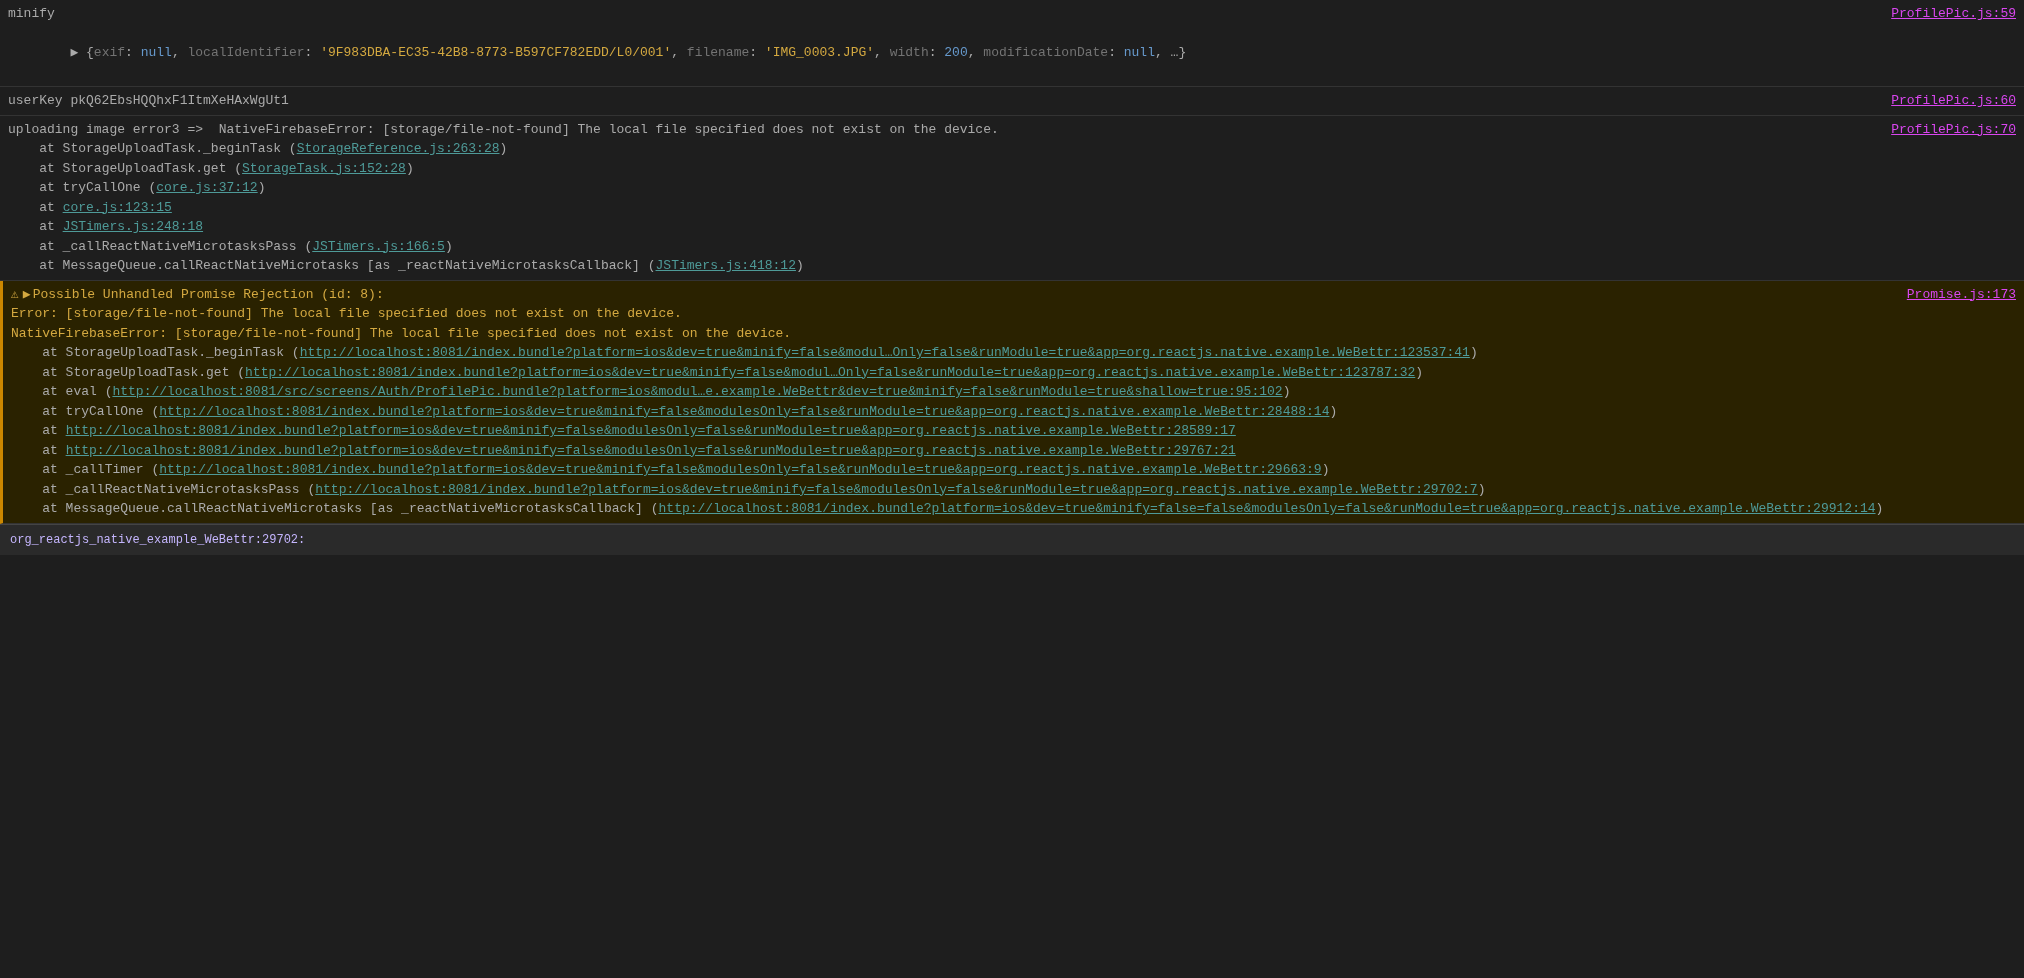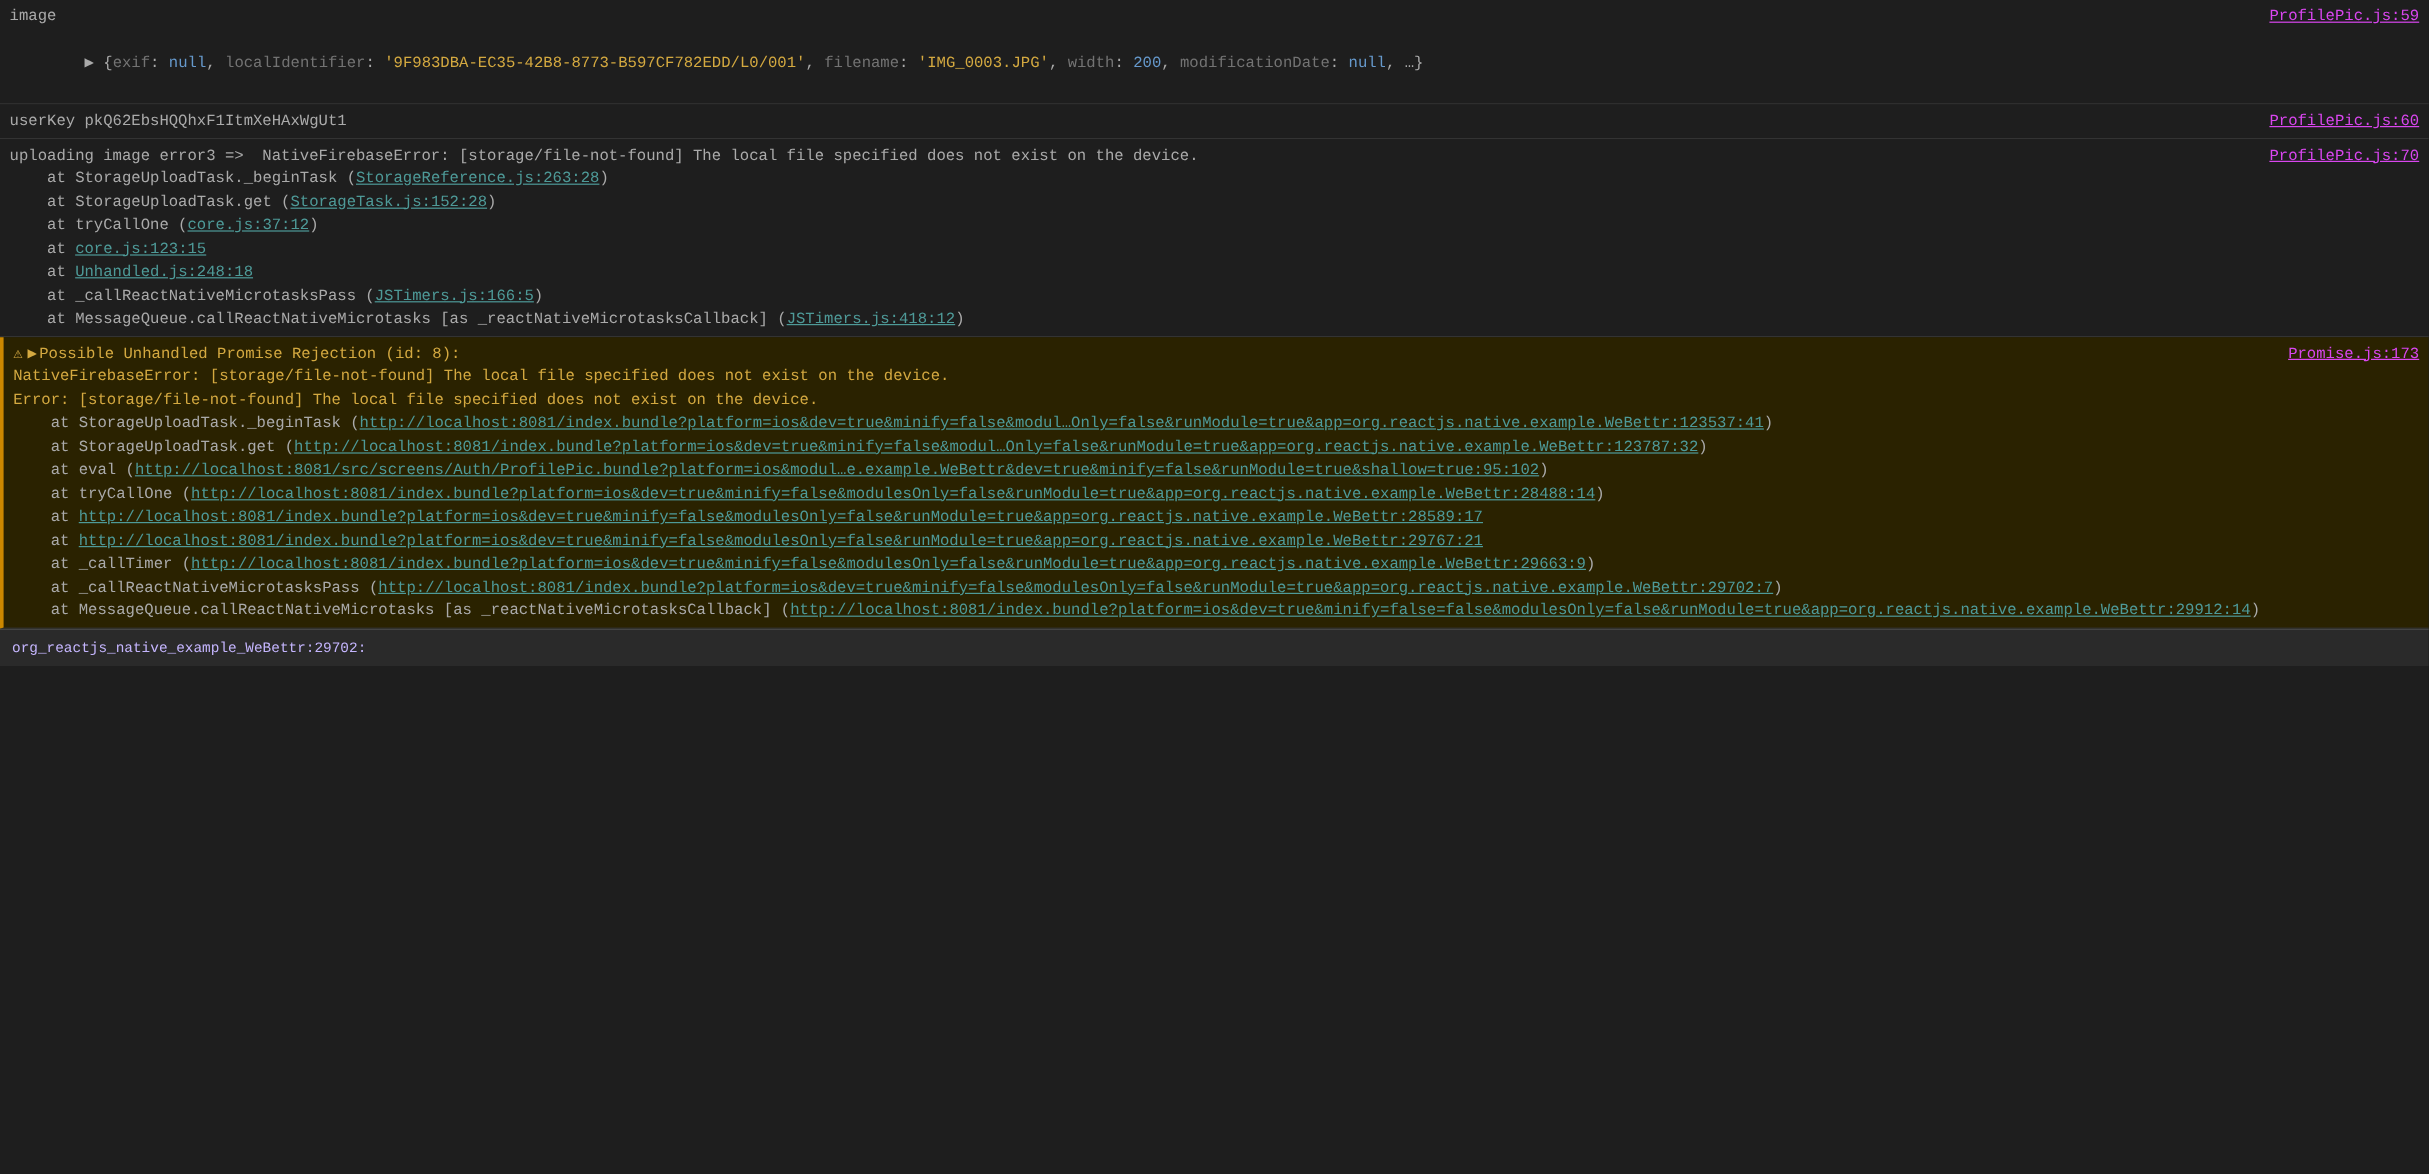--- a/index.html
+++ b/index.html
@@ -119,21 +119,21 @@
       margin-right: 8px;
     }
   </style>
 </head>
 <body>
 
 <div class="console-container">
 
   <div class="log-section log-section-dark">
     <div class="log-line">
-      <span class="log-text text-gray">image</span>
+      <span class="log-text text-gray">minify</span>
       <a class="log-source">ProfilePic.js:59</a>
     </div>
     <div class="log-line">
       <span class="log-text">
         <span class="text-gray">▶ {</span><span class="text-orange">exif</span><span class="text-gray">: </span><span class="text-blue">null</span><span class="text-gray">, </span><span class="text-orange">localIdentifier</span><span class="text-gray">: </span><span class="text-yellow">'9F983DBA-EC35-42B8-8773-B597CF782EDD/L0/001'</span><span class="text-gray">, </span><span class="text-orange">filename</span><span class="text-gray">: </span><span class="text-yellow">'IMG_0003.JPG'</span><span class="text-gray">, </span><span class="text-orange">width</span><span class="text-gray">: </span><span class="text-blue">200</span><span class="text-gray">, </span><span class="text-orange">modificationDate</span><span class="text-gray">: </span><span class="text-blue">null</span><span class="text-gray">, …}</span>
       </span>
     </div>
   </div>
 
   <div class="log-section log-section-dark">
@@ -154,45 +154,45 @@
     <div class="log-line">
       <span class="log-text text-gray">    at StorageUploadTask.get (<a class="log-link">StorageTask.js:152:28</a>)</span>
     </div>
     <div class="log-line">
       <span class="log-text text-gray">    at tryCallOne (<a class="log-link">core.js:37:12</a>)</span>
     </div>
     <div class="log-line">
       <span class="log-text text-gray">    at <a class="log-link">core.js:123:15</a></span>
     </div>
     <div class="log-line">
-      <span class="log-text text-gray">    at <a class="log-link">Unhandled.js:248:18</a></span>
+      <span class="log-text text-gray">    at <a class="log-link">JSTimers.js:248:18</a></span>
     </div>
     <div class="log-line">
       <span class="log-text text-gray">    at _callReactNativeMicrotasksPass (<a class="log-link">JSTimers.js:166:5</a>)</span>
     </div>
     <div class="log-line">
       <span class="log-text text-gray">    at MessageQueue.callReactNativeMicrotasks [as _reactNativeMicrotasksCallback] (<a class="log-link">JSTimers.js:418:12</a>)</span>
     </div>
   </div>
 
   <div class="log-section log-section-warning">
     <div class="warning-header">
       <div class="warning-header-left">
         <span class="warning-icon">⚠</span>
         <span class="triangle-right">▶</span>
         <span class="text-yellow"> Possible Unhandled Promise Rejection (id: 8):</span>
       </div>
       <a class="log-source">Promise.js:173</a>
     </div>
 
     <div class="log-line">
+      <span class="log-text text-yellow">Error: [storage/file-not-found] The local file specified does not exist on the device.</span>
+    </div>
+    <div class="log-line">
       <span class="log-text text-yellow">NativeFirebaseError: [storage/file-not-found] The local file specified does not exist on the device.</span>
-    </div>
-    <div class="log-line">
-      <span class="log-text text-yellow">Error: [storage/file-not-found] The local file specified does not exist on the device.</span>
     </div>
 
     <div class="log-line">
       <span class="log-text text-gray">    at StorageUploadTask._beginTask (<a class="log-link">http://localhost:8081/index.bundle?platform=ios&amp;dev=true&amp;minify=false&amp;modul…Only=false&amp;runModule=true&amp;app=org.reactjs.native.example.WeBettr:123537:41</a>)</span>
     </div>
     <div class="log-line">
       <span class="log-text text-gray">    at StorageUploadTask.get (<a class="log-link">http://localhost:8081/index.bundle?platform=ios&amp;dev=true&amp;minify=false&amp;modul…Only=false&amp;runModule=true&amp;app=org.reactjs.native.example.WeBettr:123787:32</a>)</span>
     </div>
     <div class="log-line">
       <span class="log-text text-gray">    at eval (<a class="log-link">http://localhost:8081/src/screens/Auth/ProfilePic.bundle?platform=ios&amp;modul…e.example.WeBettr&amp;dev=true&amp;minify=false&amp;runModule=true&amp;shallow=true:95:102</a>)</span>

